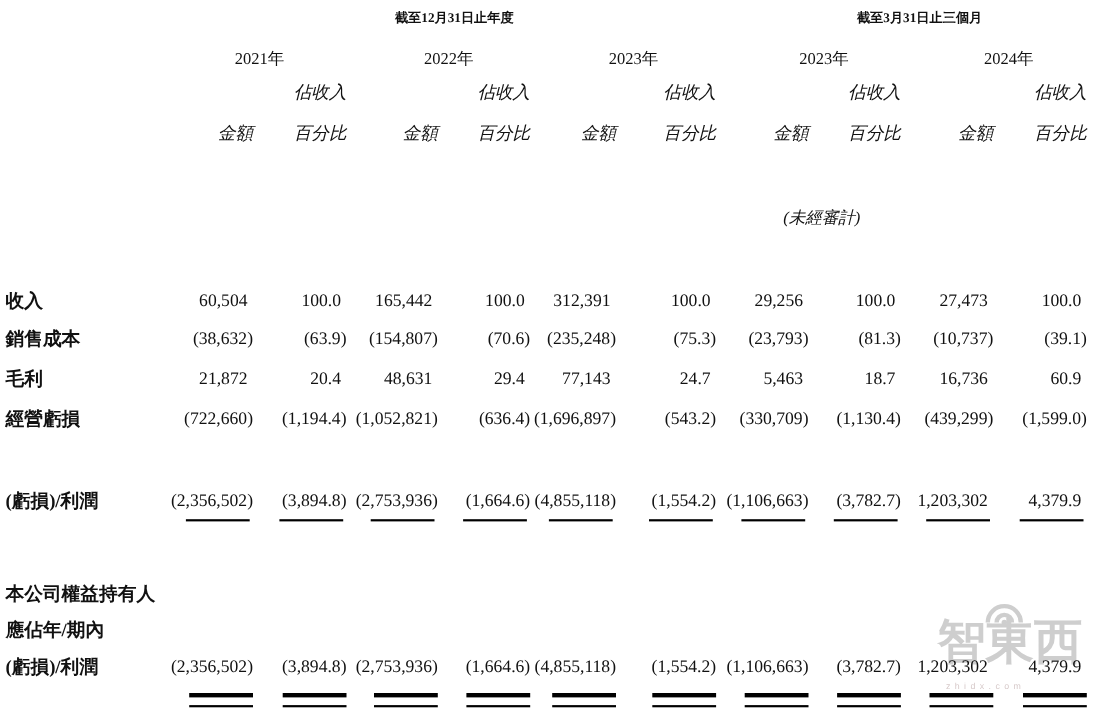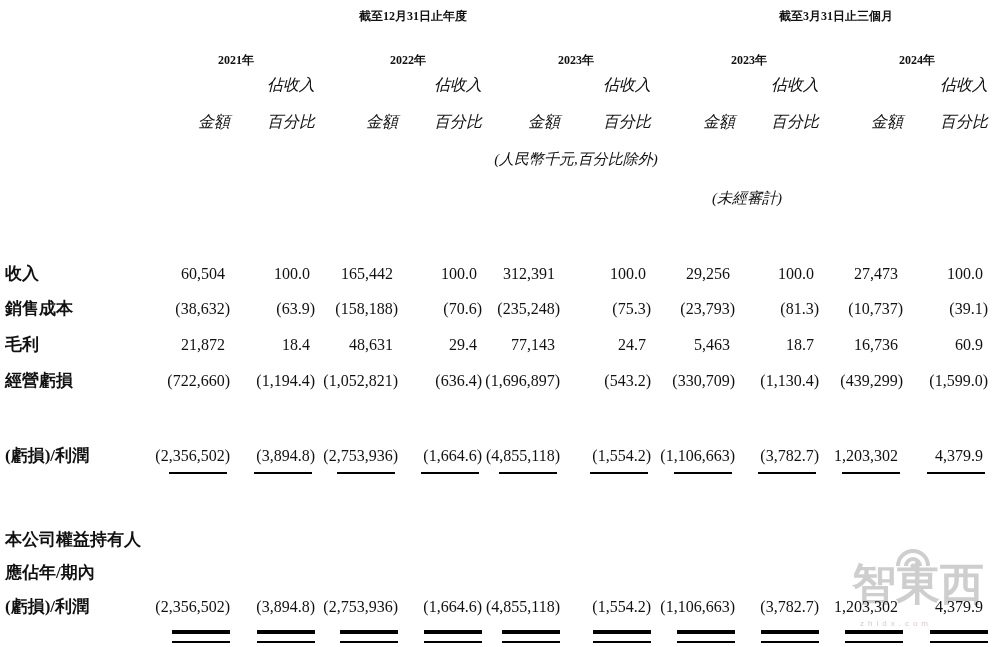--- a/index.html
+++ b/index.html
@@ -4,21 +4,21 @@
 <style>
   html,body { margin:0; padding:0; background:#ffffff; }
   .page {
     position:relative; width:1000px; height:647px; background:#ffffff;
     font-family:"Liberation Serif","DejaVu Serif",serif; color:#111;
     overflow:hidden;
   }
   
   .abs { position:absolute; transform:translateX(-50%); white-space:nowrap; }
   .group-hdr { font-weight:bold; font-size:12px; top:8px; }
-  .year-hdr  { font-weight:bold; font-size:12px; top:52px; }
+  .year-hdr  { font-weight:normal; font-size:15px; top:44px; }
   .note { font-style:italic; font-size:15px; }
 
   
   .row {
     position:absolute; left:0; width:940px; display:grid;
     grid-template-columns:155px 75px 85px 83px 84px 78px 91px 84px 84px 84px 85px;
     line-height:22px;
   }
   .lbl {
     font-size:17px; font-weight:600; padding-left:5px; text-align:left;
@@ -98,55 +98,54 @@
     <div class="ih">金額</div>
     <div class="ih">百分比</div>
     <div class="ih">金額</div>
     <div class="ih">百分比</div>
     <div class="ih">金額</div>
     <div class="ih">百分比</div>
     <div class="ih">金額</div>
     <div class="ih">百分比</div>
   </div>
 
-  <span class="abs note" style="left:576px; top:150px">(人民幣千元,百分比除外)</span>
   <span class="abs note" style="left:747px; top:189px">(未經審計)</span>
 
   <div class="row" style="top:263px">
     <div class="lbl">收入</div>
     <div class="num np">60,504</div>
     <div class="num np">100.0</div>
     <div class="num np">165,442</div>
     <div class="num np">100.0</div>
     <div class="num np">312,391</div>
     <div class="num np">100.0</div>
     <div class="num np">29,256</div>
     <div class="num np">100.0</div>
     <div class="num np">27,473</div>
     <div class="num np">100.0</div>
   </div>
 
   <div class="row" style="top:298px">
     <div class="lbl">銷售成本</div>
     <div class="num">(38,632)</div>
     <div class="num">(63.9)</div>
-    <div class="num">(158,188)</div>
+    <div class="num">(154,807)</div>
     <div class="num">(70.6)</div>
     <div class="num">(235,248)</div>
     <div class="num">(75.3)</div>
     <div class="num">(23,793)</div>
     <div class="num">(81.3)</div>
     <div class="num">(10,737)</div>
     <div class="num">(39.1)</div>
   </div>
 
   <div class="row" style="top:334px">
     <div class="lbl">毛利</div>
     <div class="num np">21,872</div>
-    <div class="num np">18.4</div>
+    <div class="num np">20.4</div>
     <div class="num np">48,631</div>
     <div class="num np">29.4</div>
     <div class="num np">77,143</div>
     <div class="num np">24.7</div>
     <div class="num np">5,463</div>
     <div class="num np">18.7</div>
     <div class="num np">16,736</div>
     <div class="num np">60.9</div>
   </div>
 

